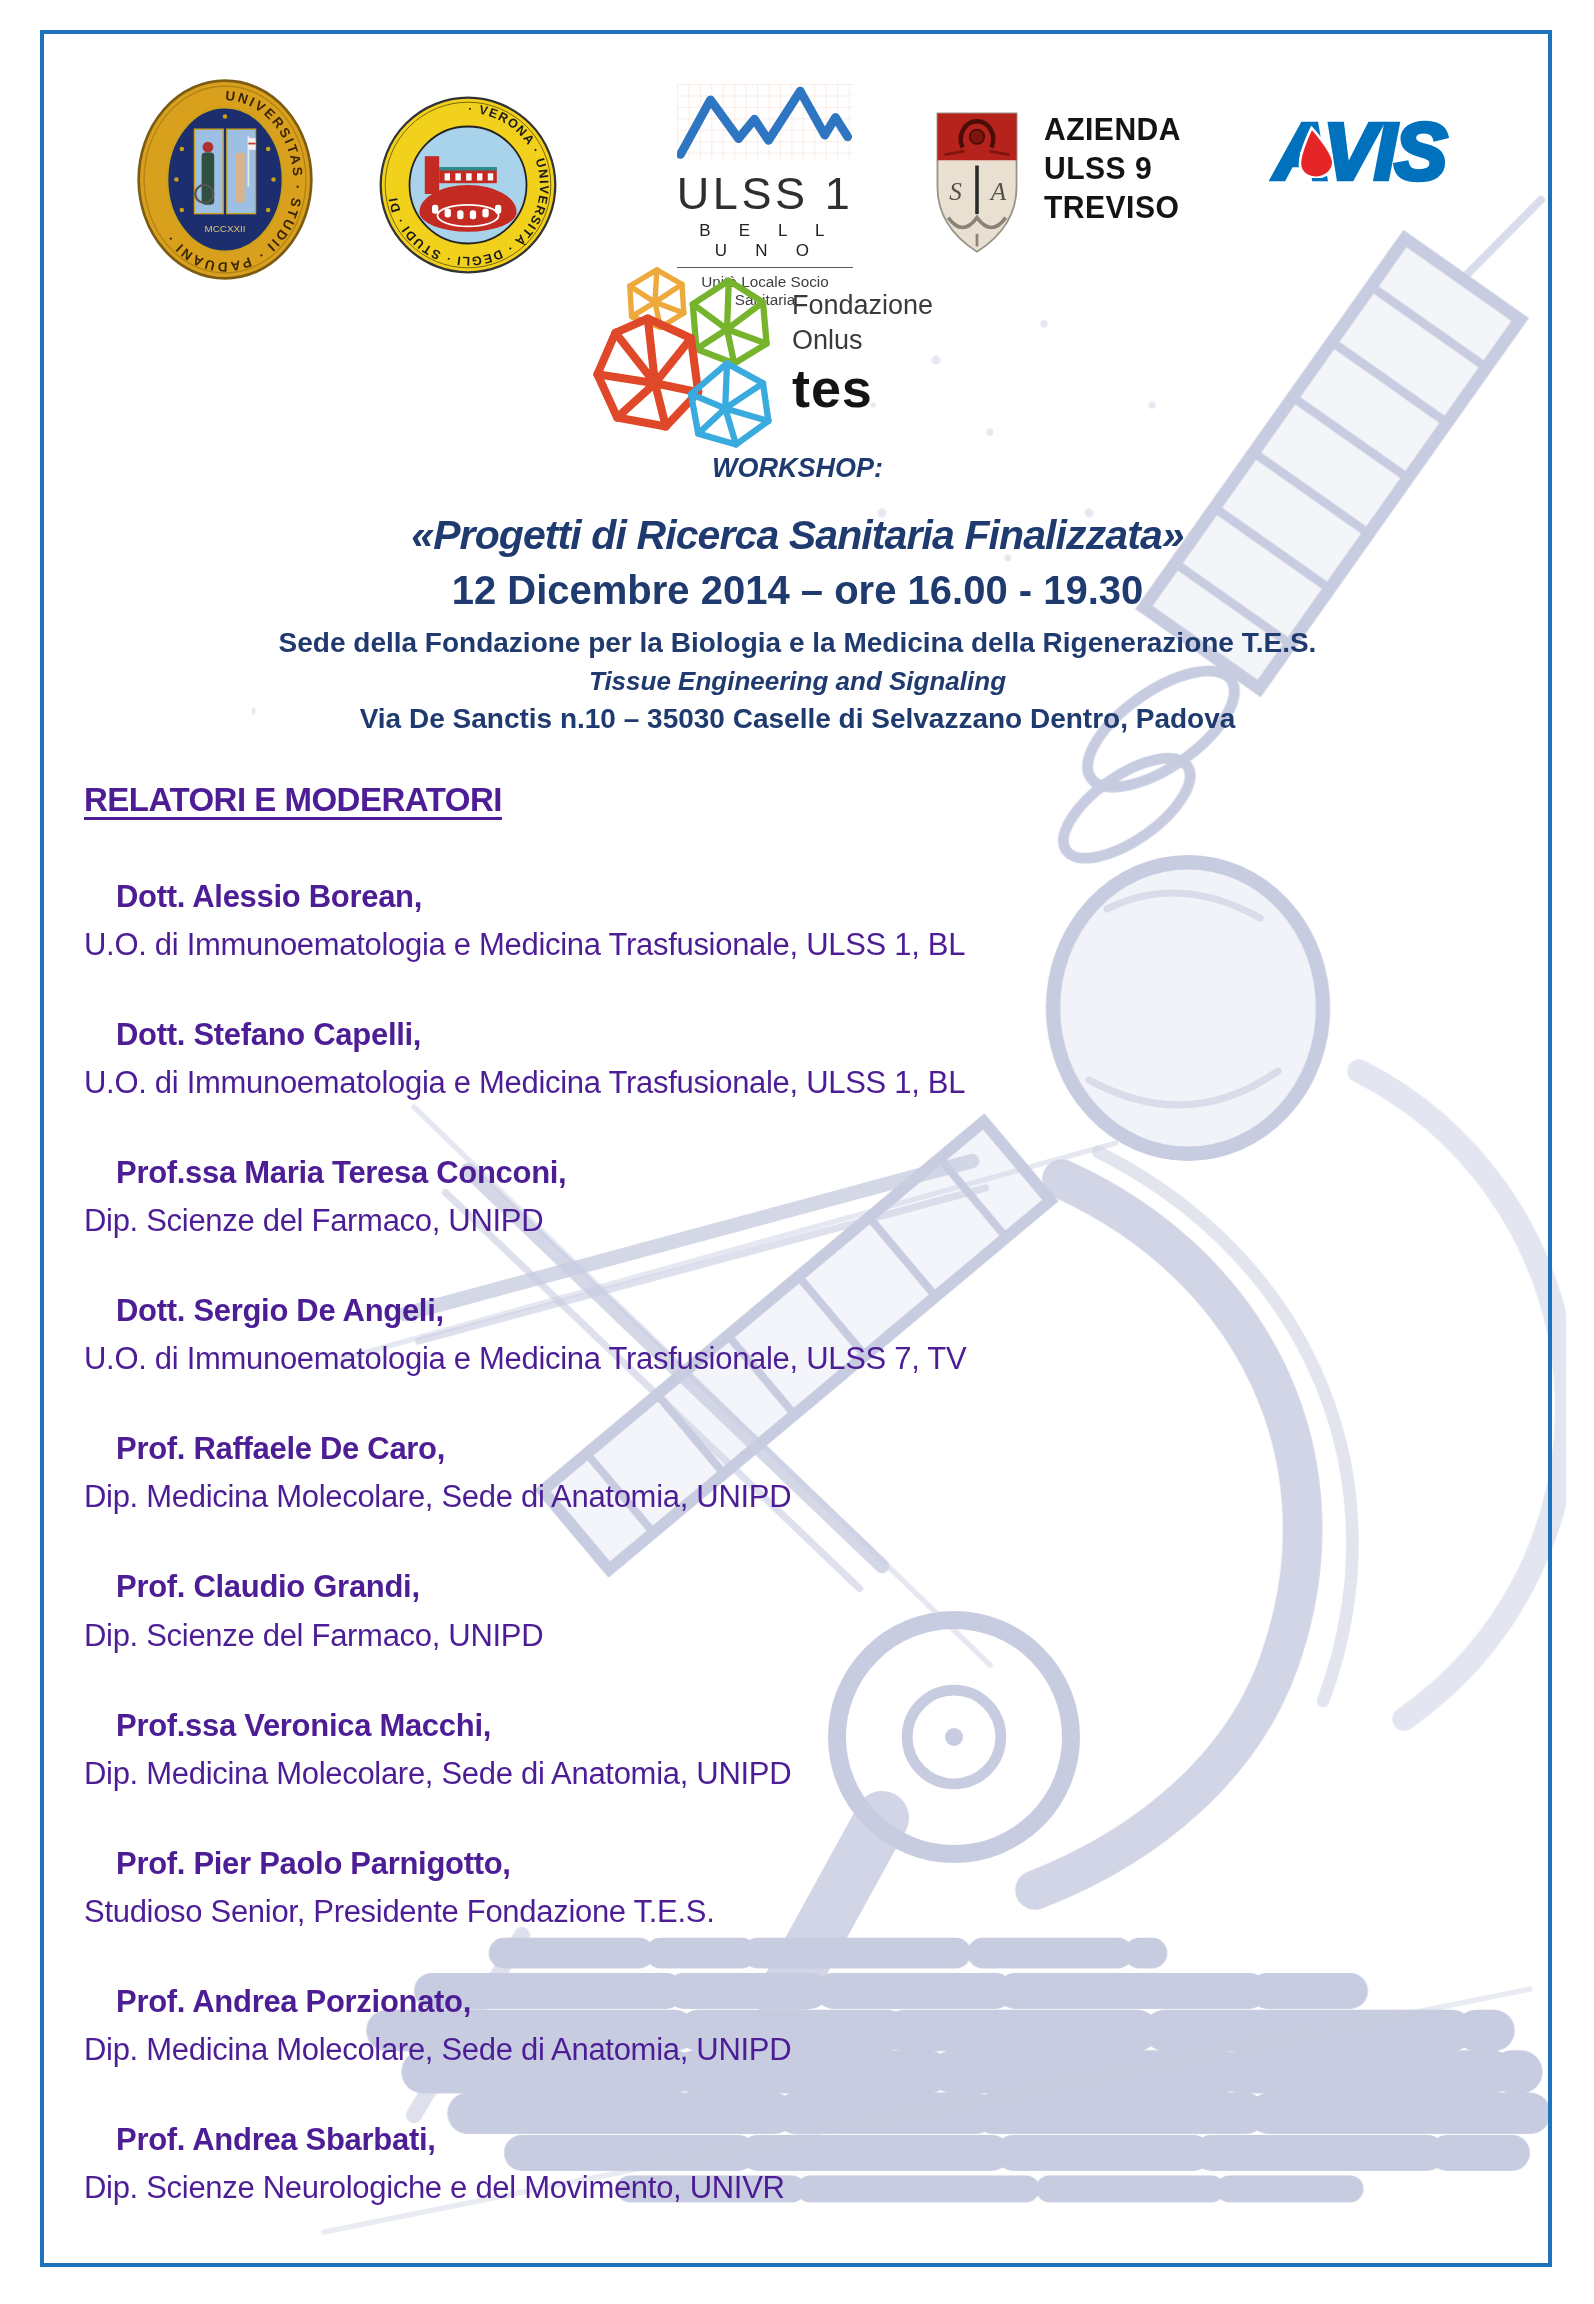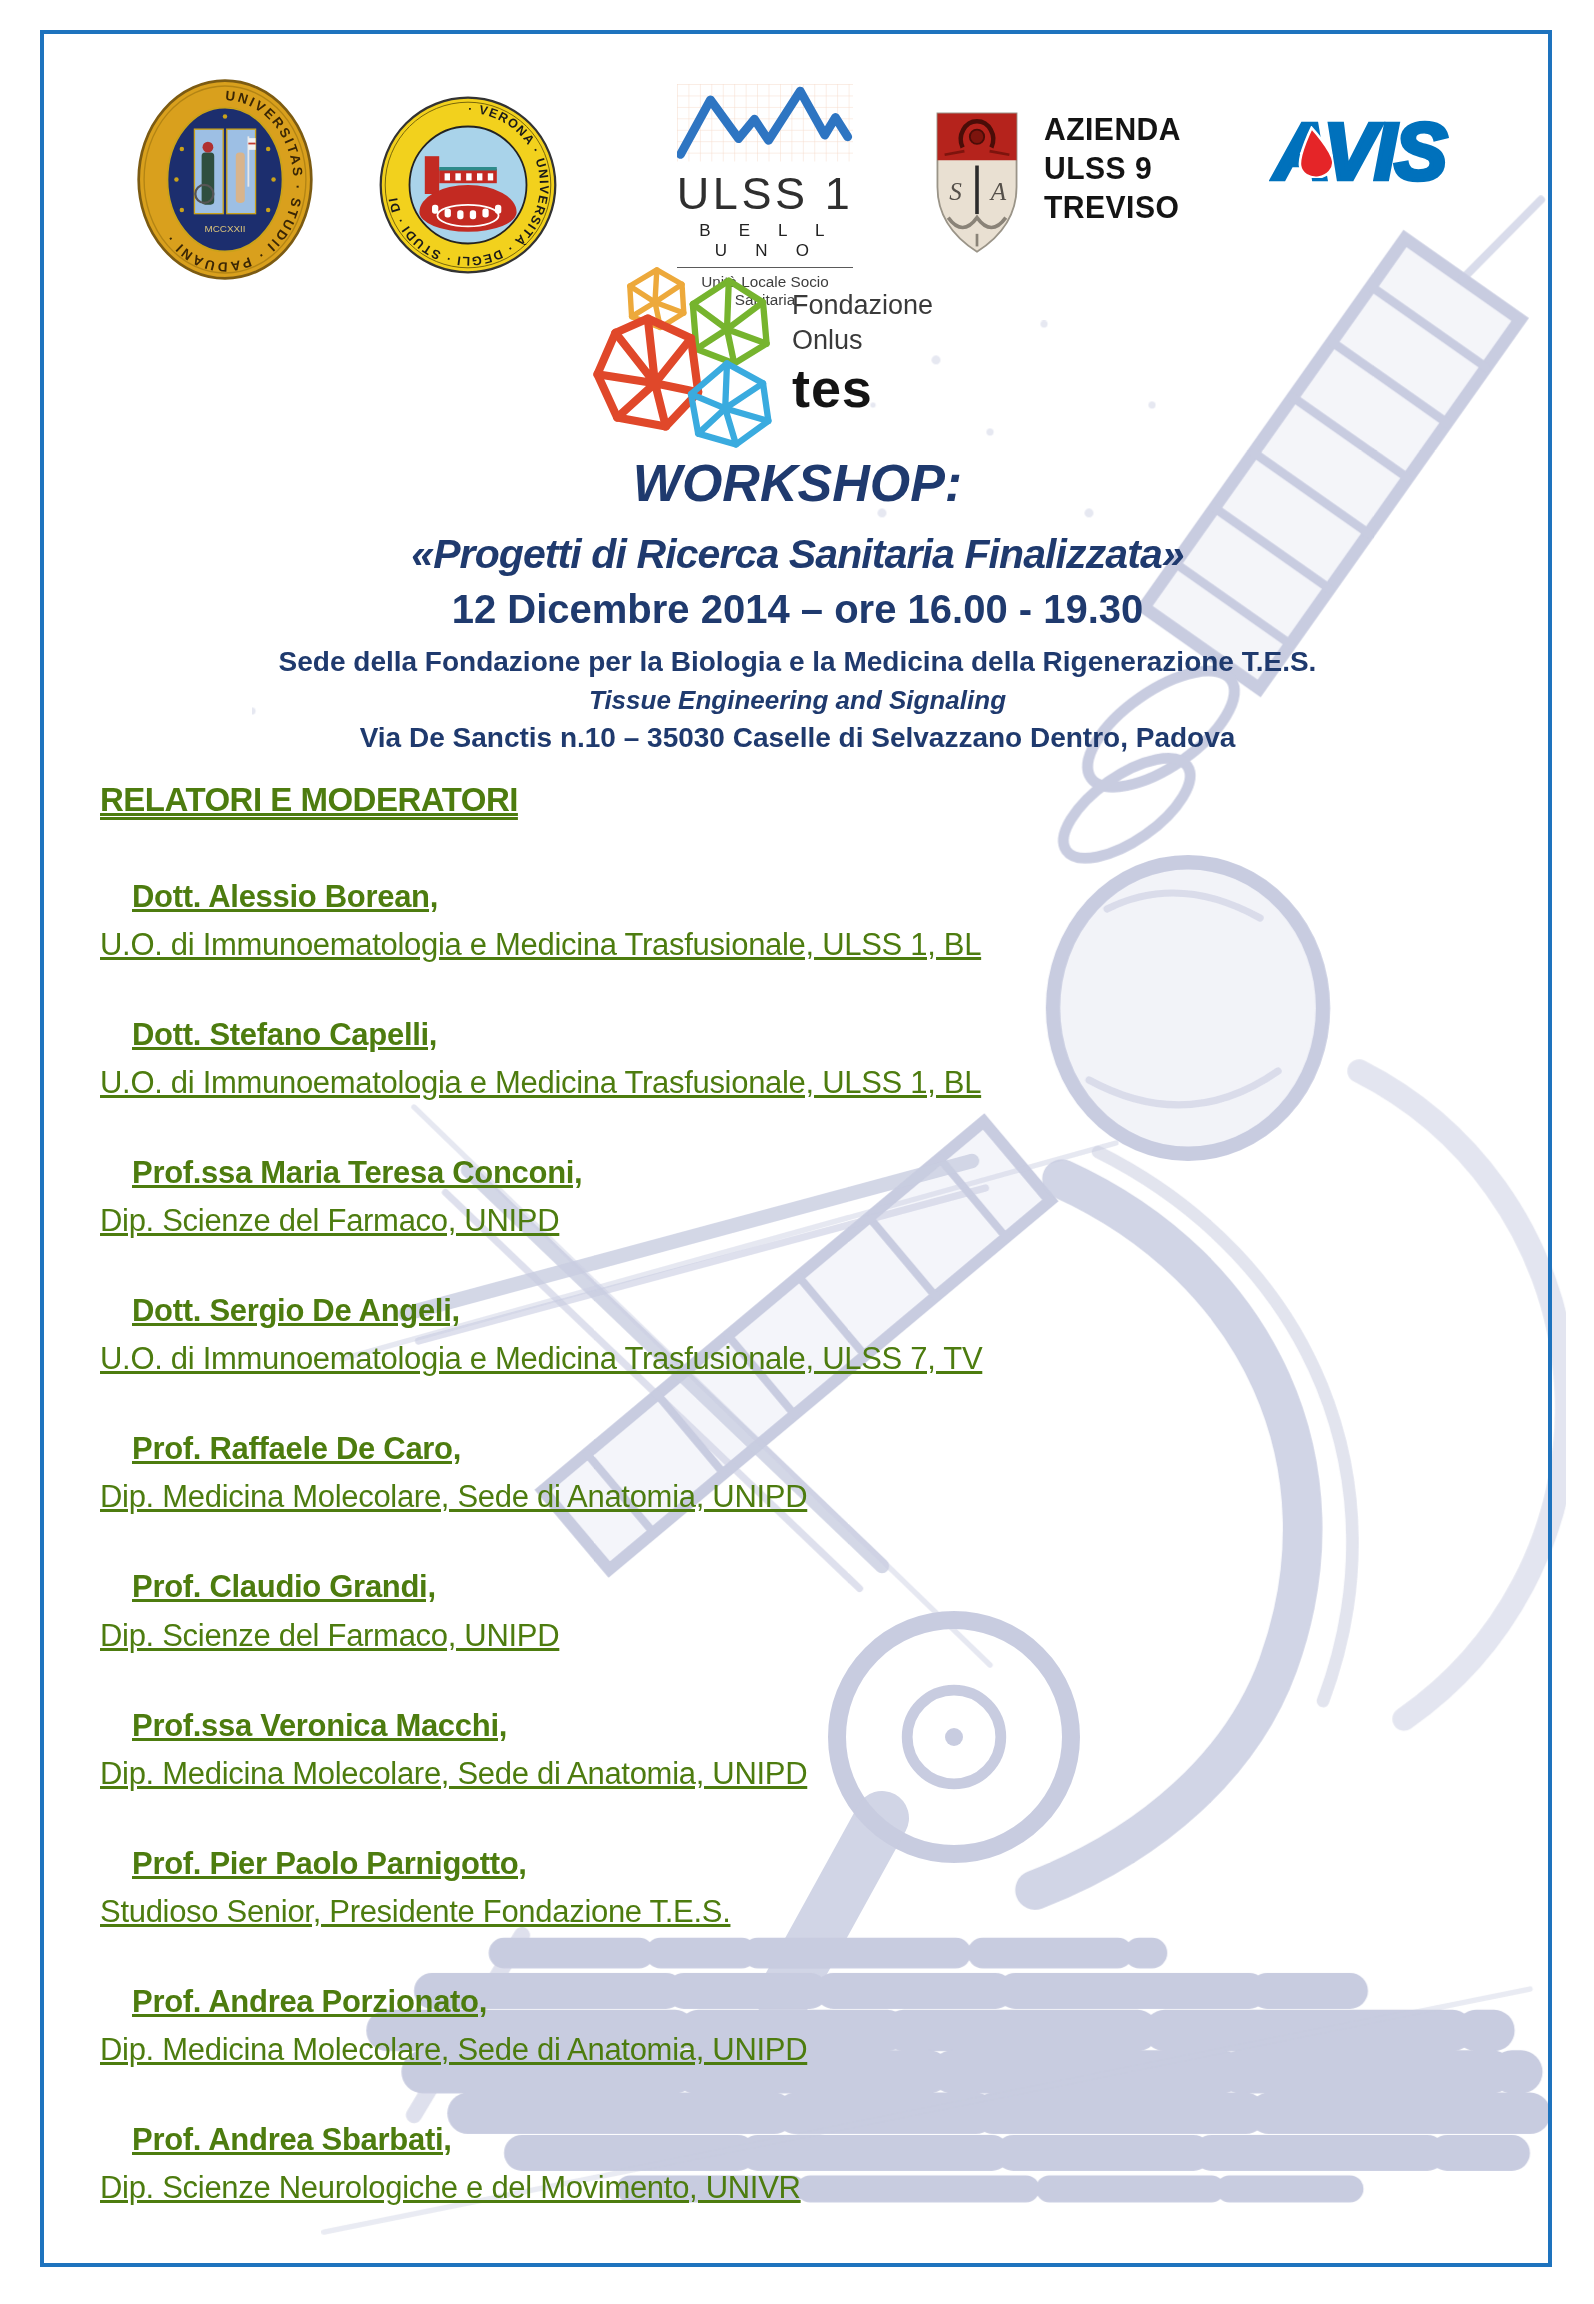--- a/index.html
+++ b/index.html
@@ -26,28 +26,28 @@
   .avis-word{font-style:italic;font-weight:bold;font-size:79px;color:#0071bc;
              letter-spacing:-1.8px;line-height:1; -webkit-text-stroke:4.5px #0071bc;}
   .avis-drop{position:absolute;left:23.4px;top:14.4px;}
   
   #logo-tes{left:592px;top:266px;display:flex;gap:11px;align-items:flex-start;}
   .tes-text{padding-top:21.6px;color:#3a3a3a;font-size:27px;line-height:1.3;}
   .tes-word{font-size:54px;font-weight:bold;color:#141414;letter-spacing:0.9px;margin-top:3.6px;line-height:1;}
   
   .title-block{position:absolute;left:54px;right:54px;top:453px;text-align:center;
                color:#1f3a6e;z-index:2;}
-  .t-workshop{font-size:52px;font-weight:bold;font-style:italic;margin-bottom:18px;text-align:center;}
+  .t-workshop{font-size:27px;font-weight:bold;font-style:italic;margin-bottom:28px;text-align:center;}
   .t-title{font-size:41px;font-weight:bold;font-style:italic;margin-bottom:9px;letter-spacing:-0.9px;}
   .t-date{font-size:40px;font-weight:bold;margin-bottom:14.4px;}
   .t-venue{font-size:28px;font-weight:bold;margin-bottom:6.3px;}
   .t-venue-en{font-size:26px;font-weight:bold;font-style:italic;margin-bottom:6.3px;}
   .t-address{font-size:28px;font-weight:bold;}
   
-  .speakers{position:absolute;left:100px;top:781px;width:1278px;color:#4d7c0f;z-index:2;text-decoration:underline;}
+  .speakers{position:absolute;left:84px;top:781px;width:1278px;color:#4c1d95;z-index:2;}
   .speakers h2{font-size:33px;font-weight:bold;margin:0 0 54px 0;
                text-decoration:underline;text-decoration-thickness:2.7px;text-underline-offset:6.3px;
                letter-spacing:-0.5px;}
   .entry{margin-bottom:42px;font-size:31px;line-height:1.55;letter-spacing:-0.3px;}
   .entry .name{font-weight:bold;margin-left:32px;}
   .entry .affil{font-weight:normal;}
 </style>
 </head>
 <body>
 

